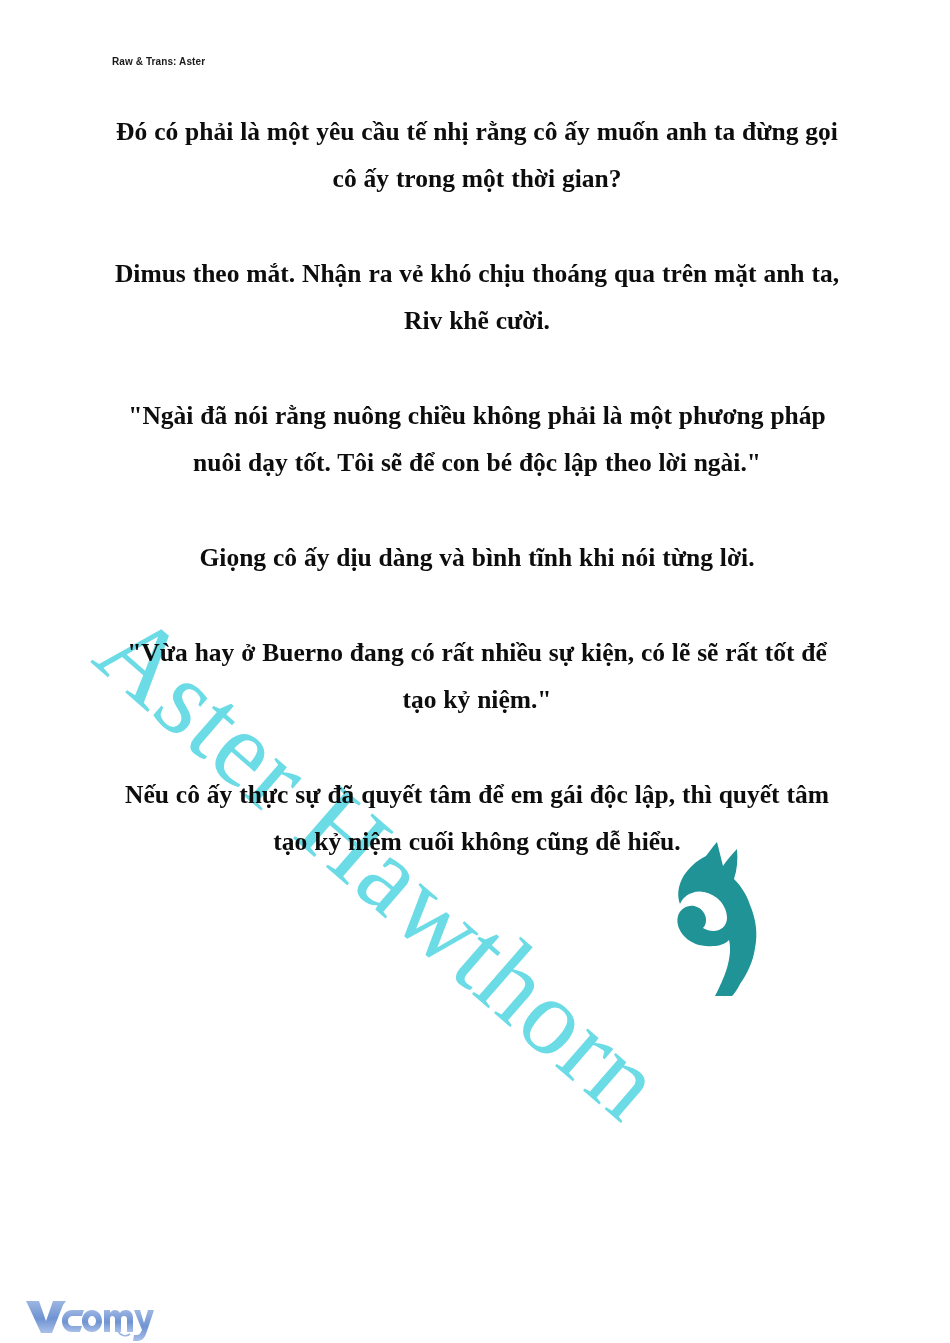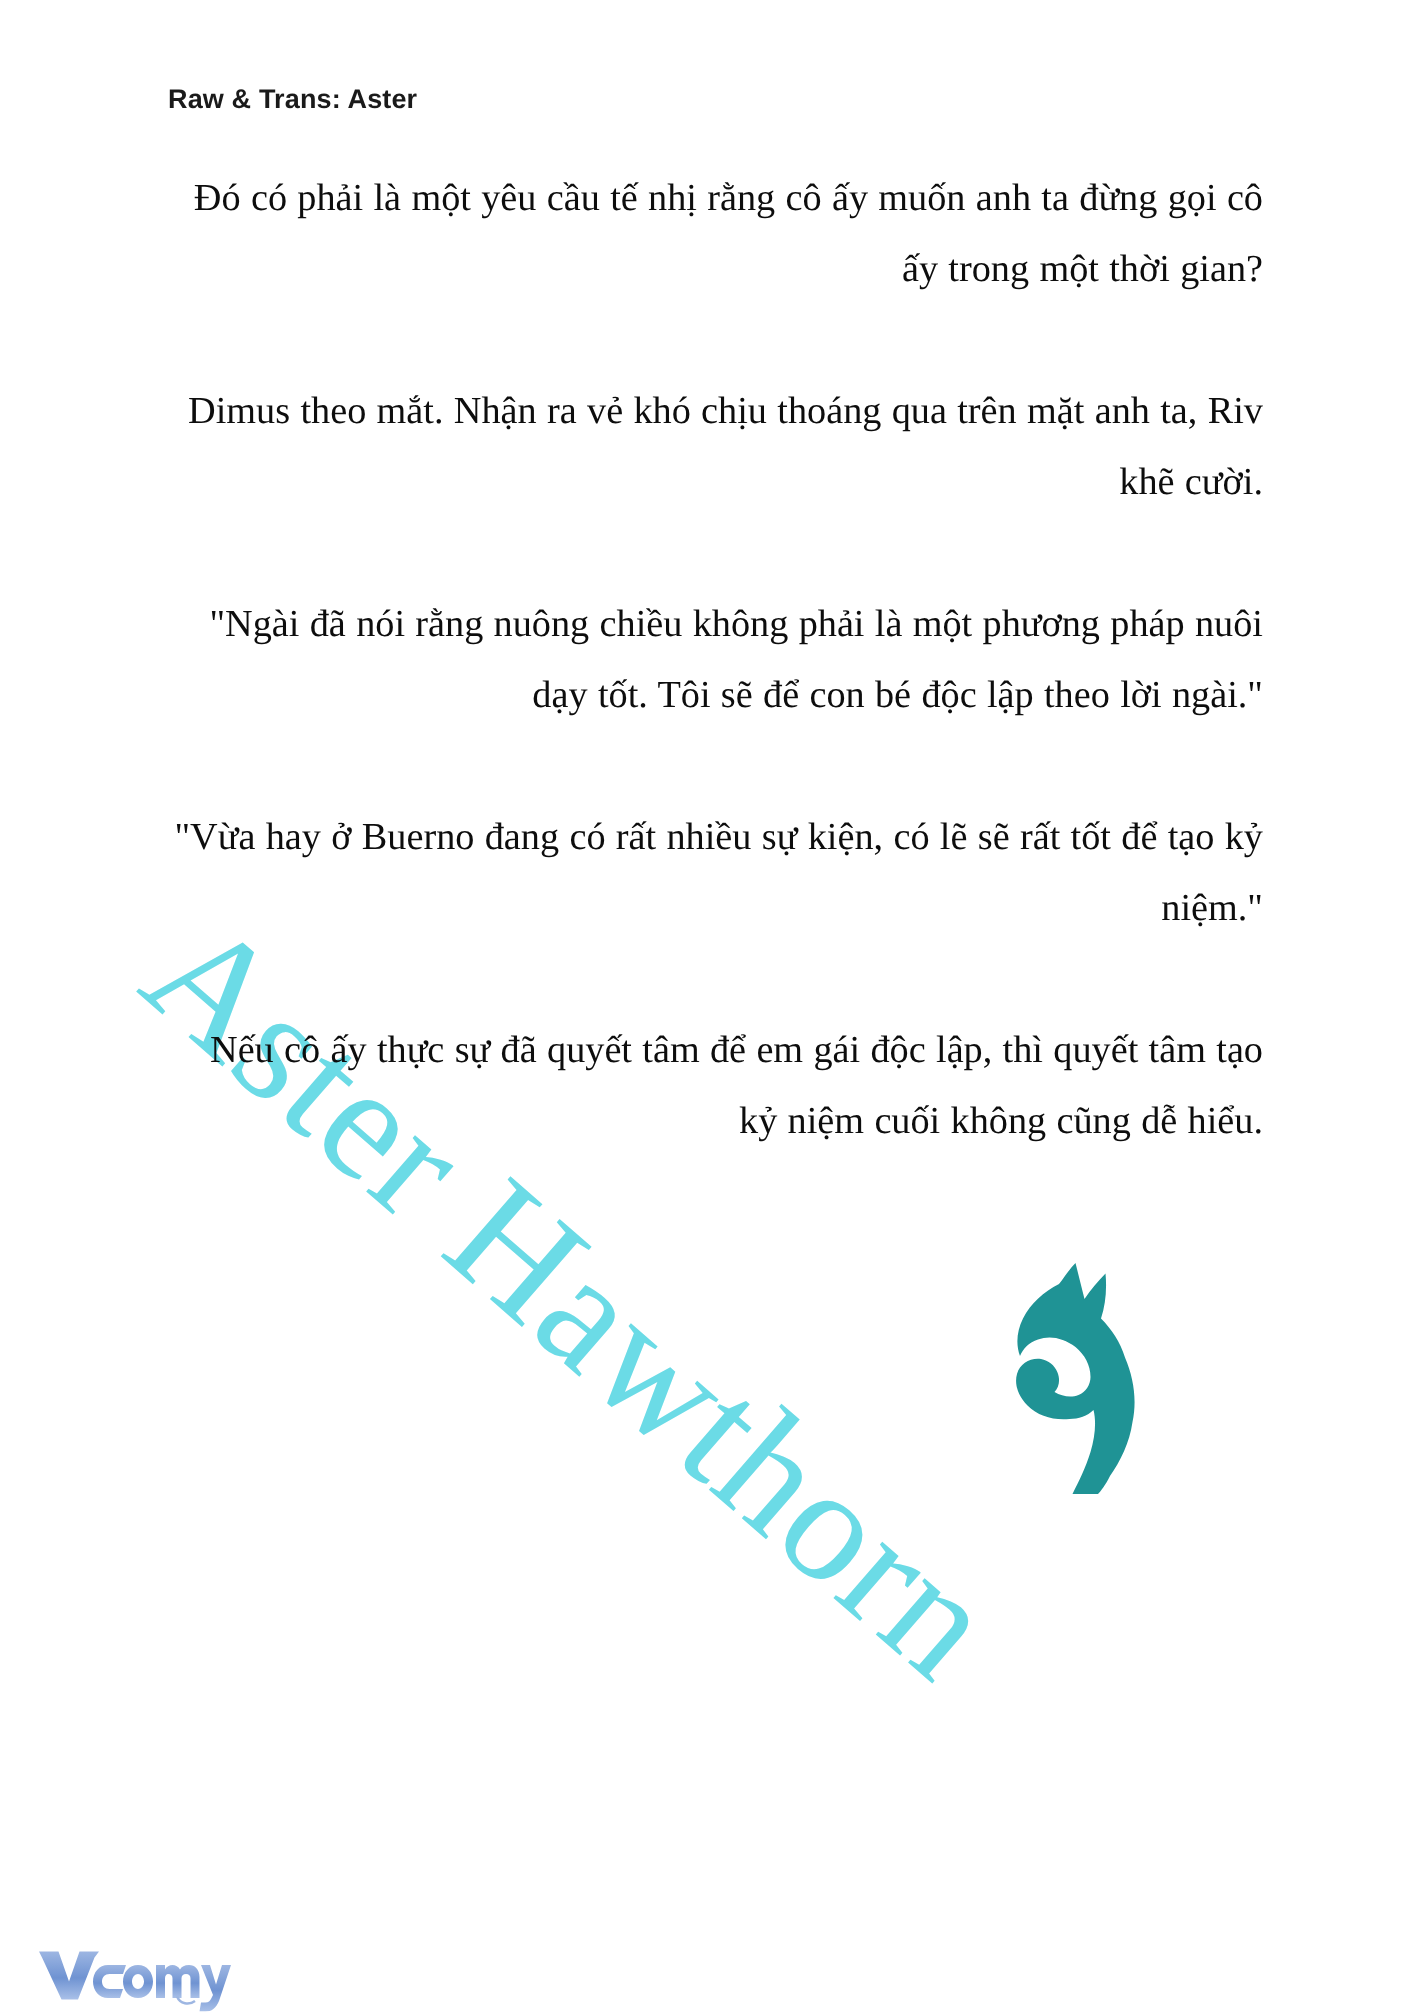--- a/index.html
+++ b/index.html
@@ -23,21 +23,21 @@
     background: #ffffff;
     overflow: hidden;
   }
 
   
   #credit-header {
     position: absolute;
     left: 112px;
     top: 56px;
     font-family: "Liberation Sans", "DejaVu Sans", sans-serif;
-    font-size: 18px;
+    font-size: 10px;
     font-weight: 700;
     letter-spacing: 0.1px;
     color: #1a1a1a;
     white-space: nowrap;
   }
 
   
   #watermark {
     position: absolute;
     left: 95px;
@@ -81,22 +81,23 @@
     top: 108px;
     width: 730px;
     z-index: 3;
   }
   .para {
     font-family: "Liberation Serif", "DejaVu Serif", serif;
     font-size: 25.5px;
     line-height: 47px;
     color: #0d0d0d;
     margin: 0 0 48px 0;
-    text-align: right;
+    text-align: center;
     word-spacing: 0.5px;
+    font-weight: bold;
   }
   .para:last-child { margin-bottom: 0; }
 
   
   #site-logo {
     position: absolute;
     left: 22px;
     bottom: 2px;
     width: 132px;
     height: 50px;
@@ -150,20 +151,21 @@
         C59 62 54 61 49 61
         C45 61 42 59 41 57
         Z"></path>
     </svg>
   </div>
 
   <div id="content">
     <p class="para">Đó có phải là một yêu cầu tế nhị rằng cô ấy muốn anh ta đừng gọi cô ấy trong một thời gian?</p>
     <p class="para">Dimus theo mắt. Nhận ra vẻ khó chịu thoáng qua trên mặt anh ta, Riv khẽ cười.</p>
     <p class="para">"Ngài đã nói rằng nuông chiều không phải là một phương pháp nuôi dạy tốt. Tôi sẽ để con bé độc lập theo lời ngài."</p>
+    <p class="para">Giọng cô ấy dịu dàng và bình tĩnh khi nói từng lời.</p>
     <p class="para">"Vừa hay ở Buerno đang có rất nhiều sự kiện, có lẽ sẽ rất tốt để tạo kỷ niệm."</p>
     <p class="para">Nếu cô ấy thực sự đã quyết tâm để em gái độc lập, thì quyết tâm tạo kỷ niệm cuối không cũng dễ hiểu.</p>
   </div>
 
   <div id="site-logo">
     <svg viewBox="0 0 132 50" xmlns="http://www.w3.org/2000/svg">
       <defs>
         <linearGradient id="lgrad" x1="0" y1="0" x2="0" y2="1">
           <stop offset="0%" stop-color="#9db6e2"></stop>
           <stop offset="55%" stop-color="#6f93d2"></stop>

